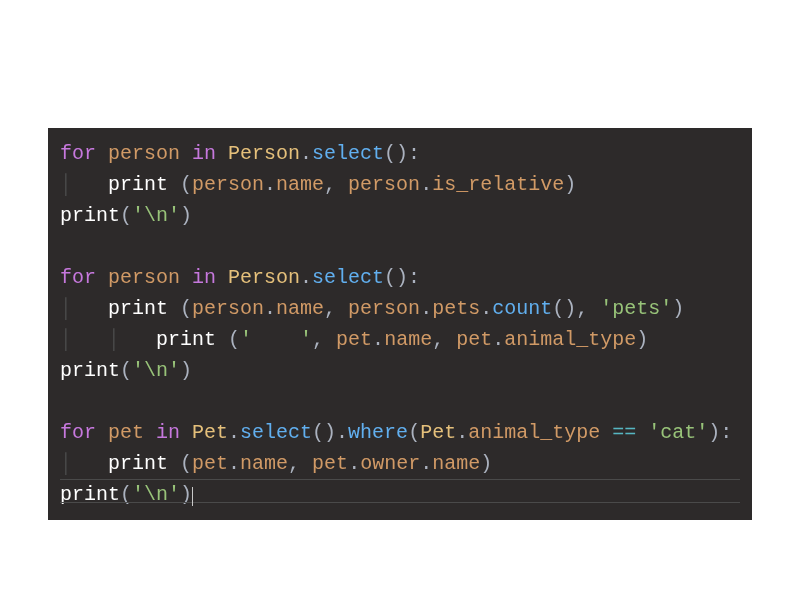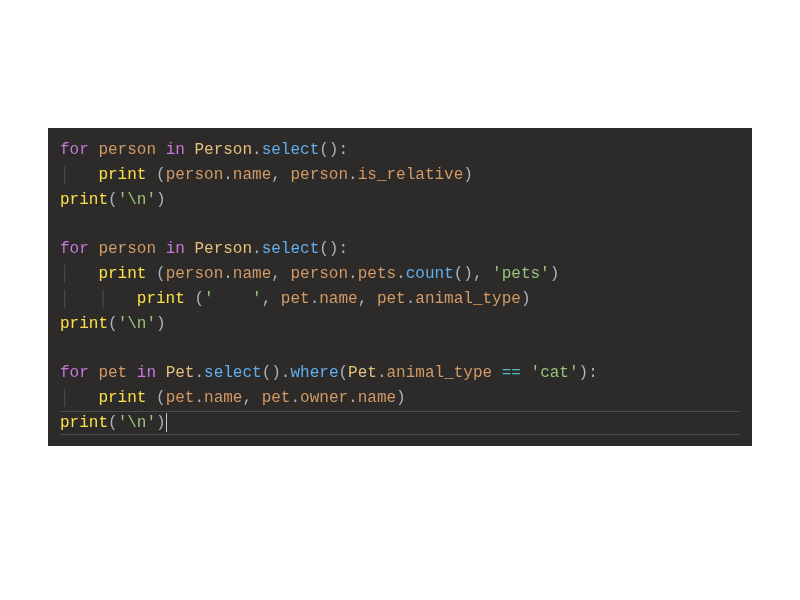--- a/index.html
+++ b/index.html
@@ -15,35 +15,35 @@
       display: flex;
       align-items: flex-start;
       justify-content: flex-start;
     }
     .code-editor {
       background: #2d2a2a;
       width: 704px;
       margin-left: 48px;
       margin-top: 128px;
       padding: 10px 12px;
-      font-size: 16px;
+      font-size: 20px;
       line-height: 1.55;
       color: #c8c8c8;
       position: relative;
     }
     .line {
       white-space: pre;
       position: relative;
     }
     .kw-for { color: #c678dd; }
     .kw-in { color: #c678dd; }
     .var { color: #d19a66; }
     .class { color: #e5c07b; }
     .method { color: #61afef; }
-    .func { color: #fde047; }
+    .func { color: #ffffff; }
     .punct { color: #abb2bf; }
     .dot { color: #abb2bf; }
     .string { color: #98c379; }
     .op { color: #56b6c2; }
     .indent-guide {
       color: #4a4a4a;
     }
     .cursor {
       display: inline-block;
       width: 1px;

